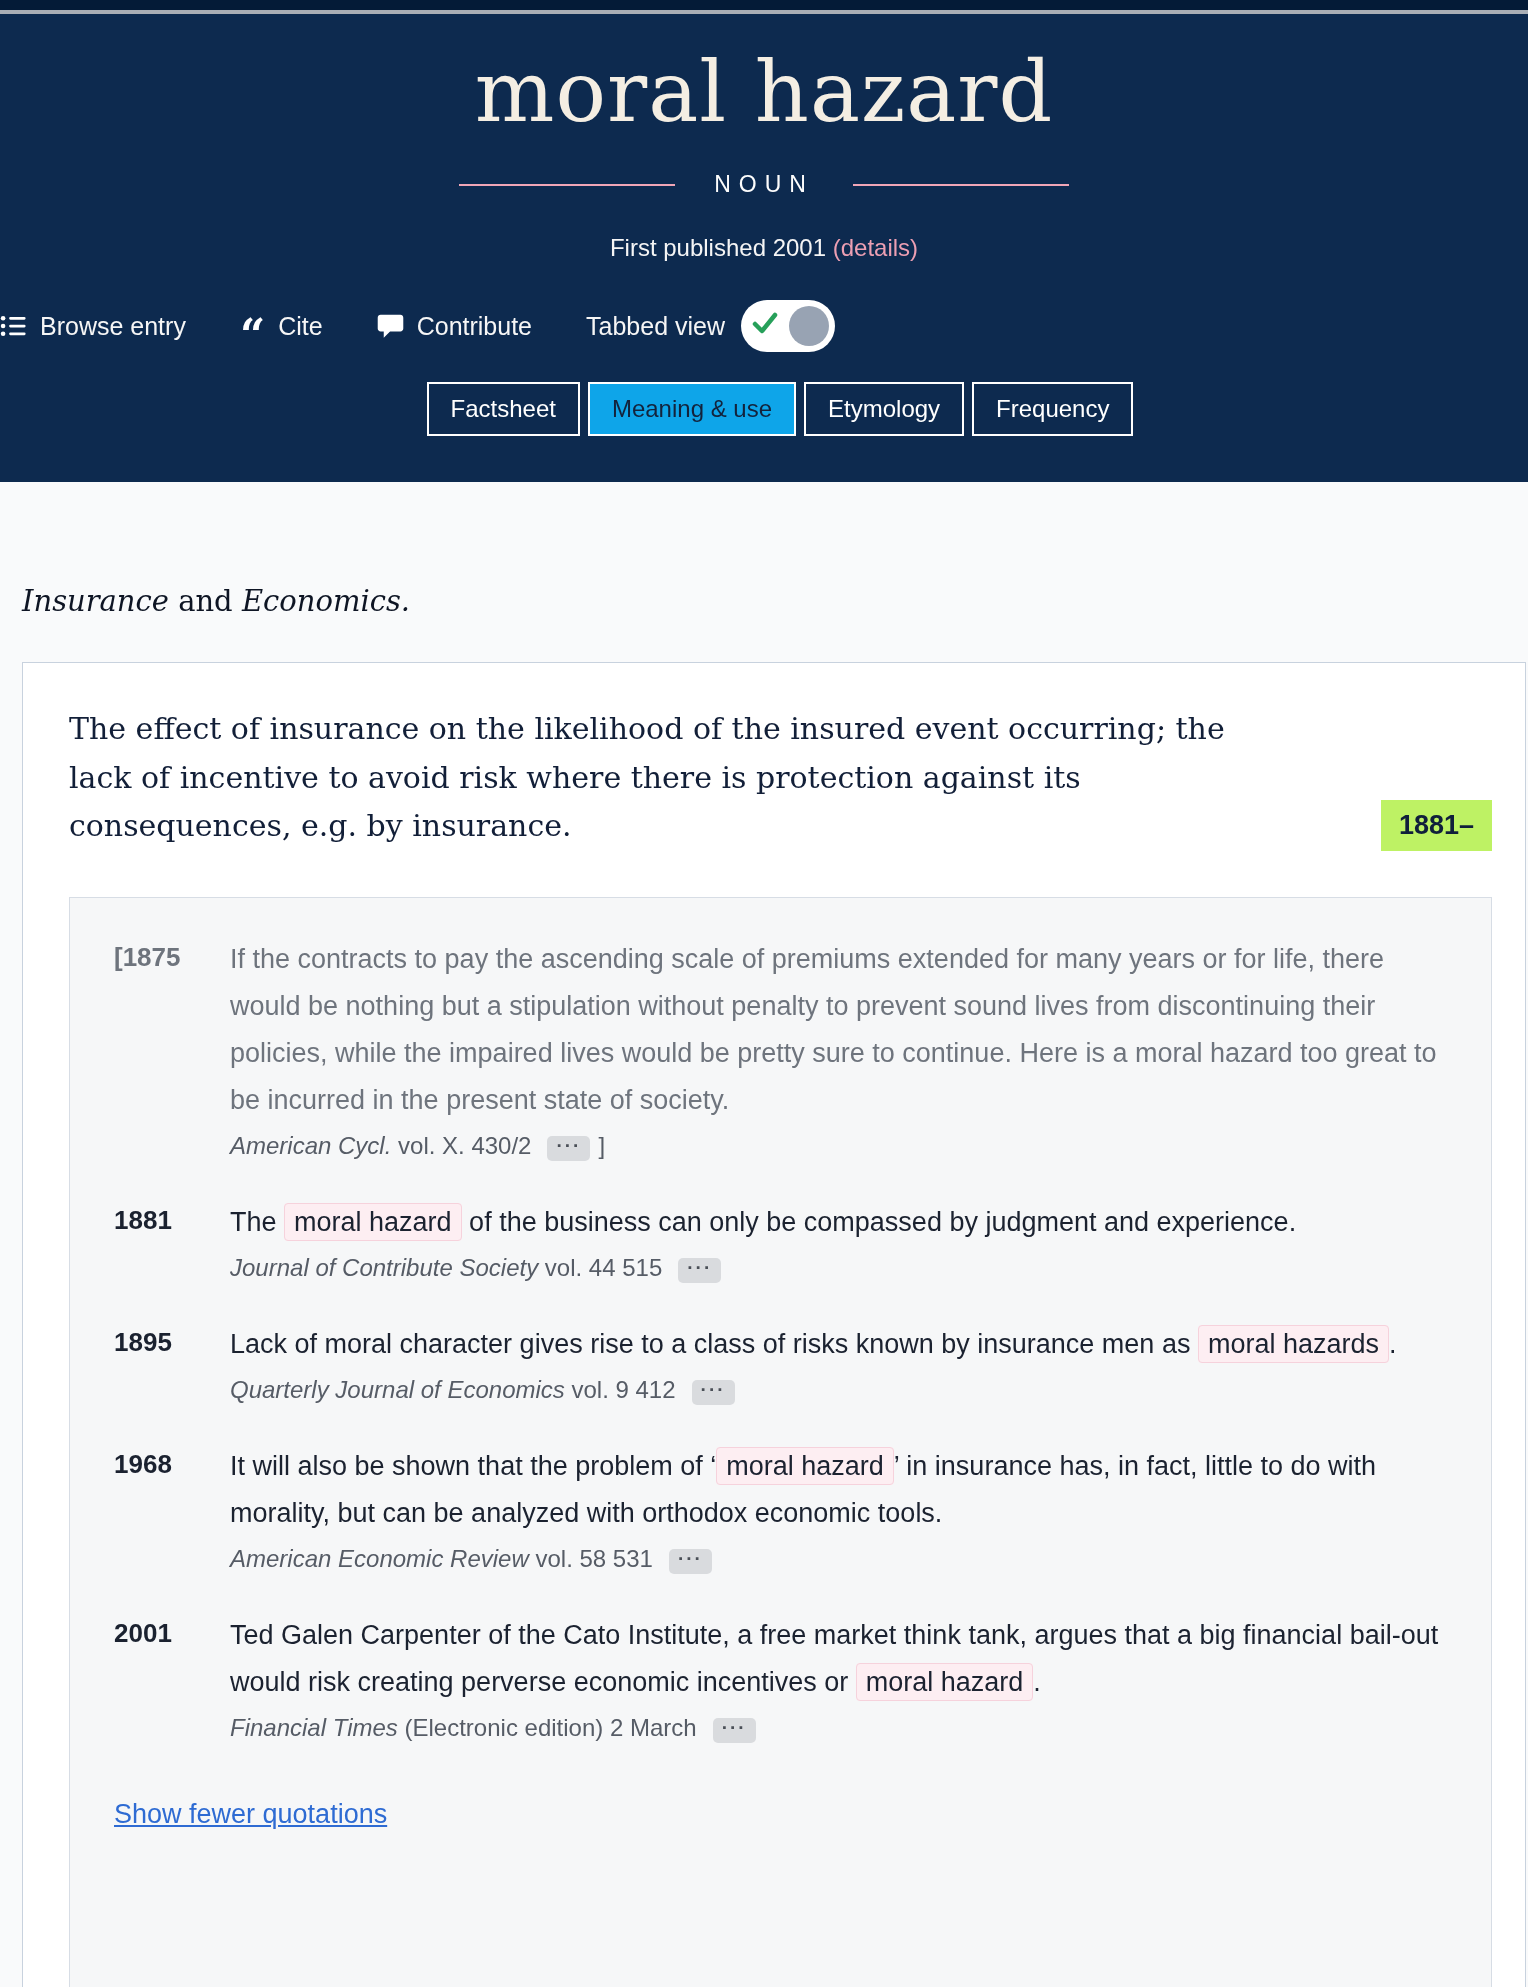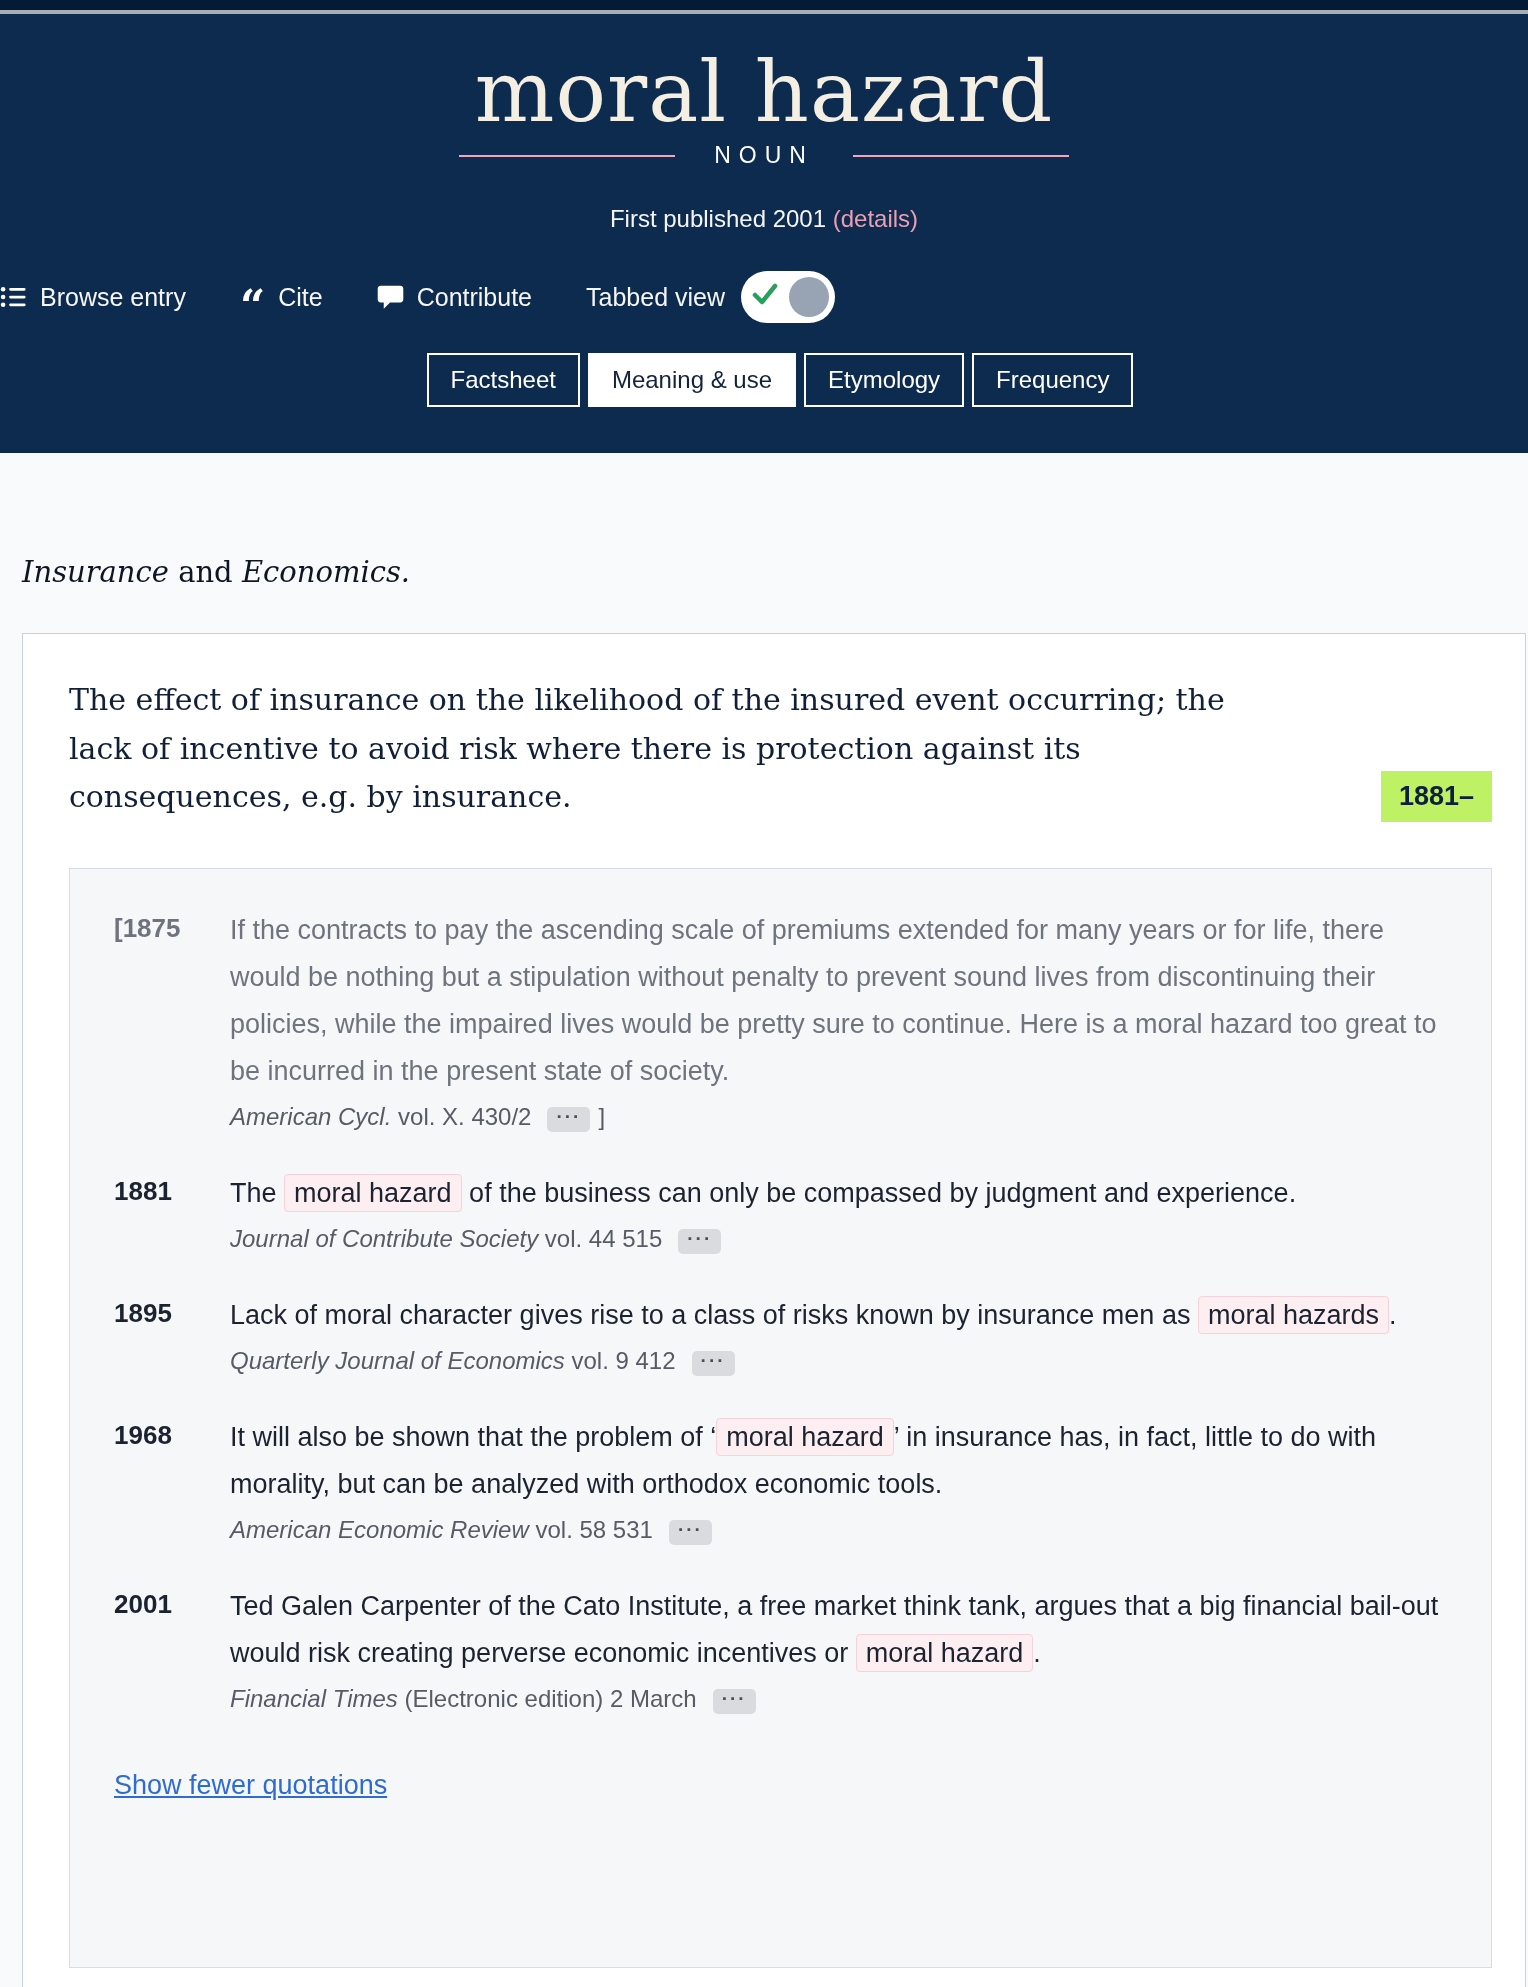--- a/index.html
+++ b/index.html
@@ -19,21 +19,21 @@
     background:#0d2a4f; color:#fff;
     padding-top:34px; padding-bottom:46px;
     text-align:center;
   }
   h1.entry-title {
     margin:0; font-family:"DejaVu Serif","Liberation Serif",serif;
     font-weight:500; font-size:84px; line-height:1.05;
     color:#f4eee3; letter-spacing:1px;
   }
   .noun-row {
-    margin-top:6px;
+    margin-top:35px;
     display:flex; align-items:center; justify-content:center; gap:39px;
   }
   .noun-row .rule { display:inline-block; width:216px; height:2px; background:#f0a6b7; }
   .noun-row .pos {
     font-size:23px; letter-spacing:8px; color:#fdfdfd; font-weight:400;
   }
   .published { margin-top:36px; font-size:24px; color:#f5f5f5; }
   .published .details { color:#ec9fb3; cursor:pointer; text-decoration:none; }
 
   .actions {
@@ -59,21 +59,21 @@
   nav.tabs {
     margin-top:30px;
     display:flex; justify-content:center; gap:8px;padding-left:32px;
   }
   .tab {
     font-family:"Liberation Sans","DejaVu Sans",sans-serif;
     background:transparent; color:#ffffff;
     border:2px solid #ffffff;
     font-size:24px; padding:11px 22px; cursor:pointer;
   }
-  .tab.active { background:#ffffff; color:#13233c; }
+  .tab.active { background:#0ea5e9; color:#13233c; }
 
   
   main { background:#f9fafb; }
   .subject {
     margin:0 0 0 22px; padding-top:102px;
     font-family:"DejaVu Serif","Liberation Serif",serif;
     font-size:29px; color:#0e1524;
   }
   .subject .it { font-style:italic; }
 

